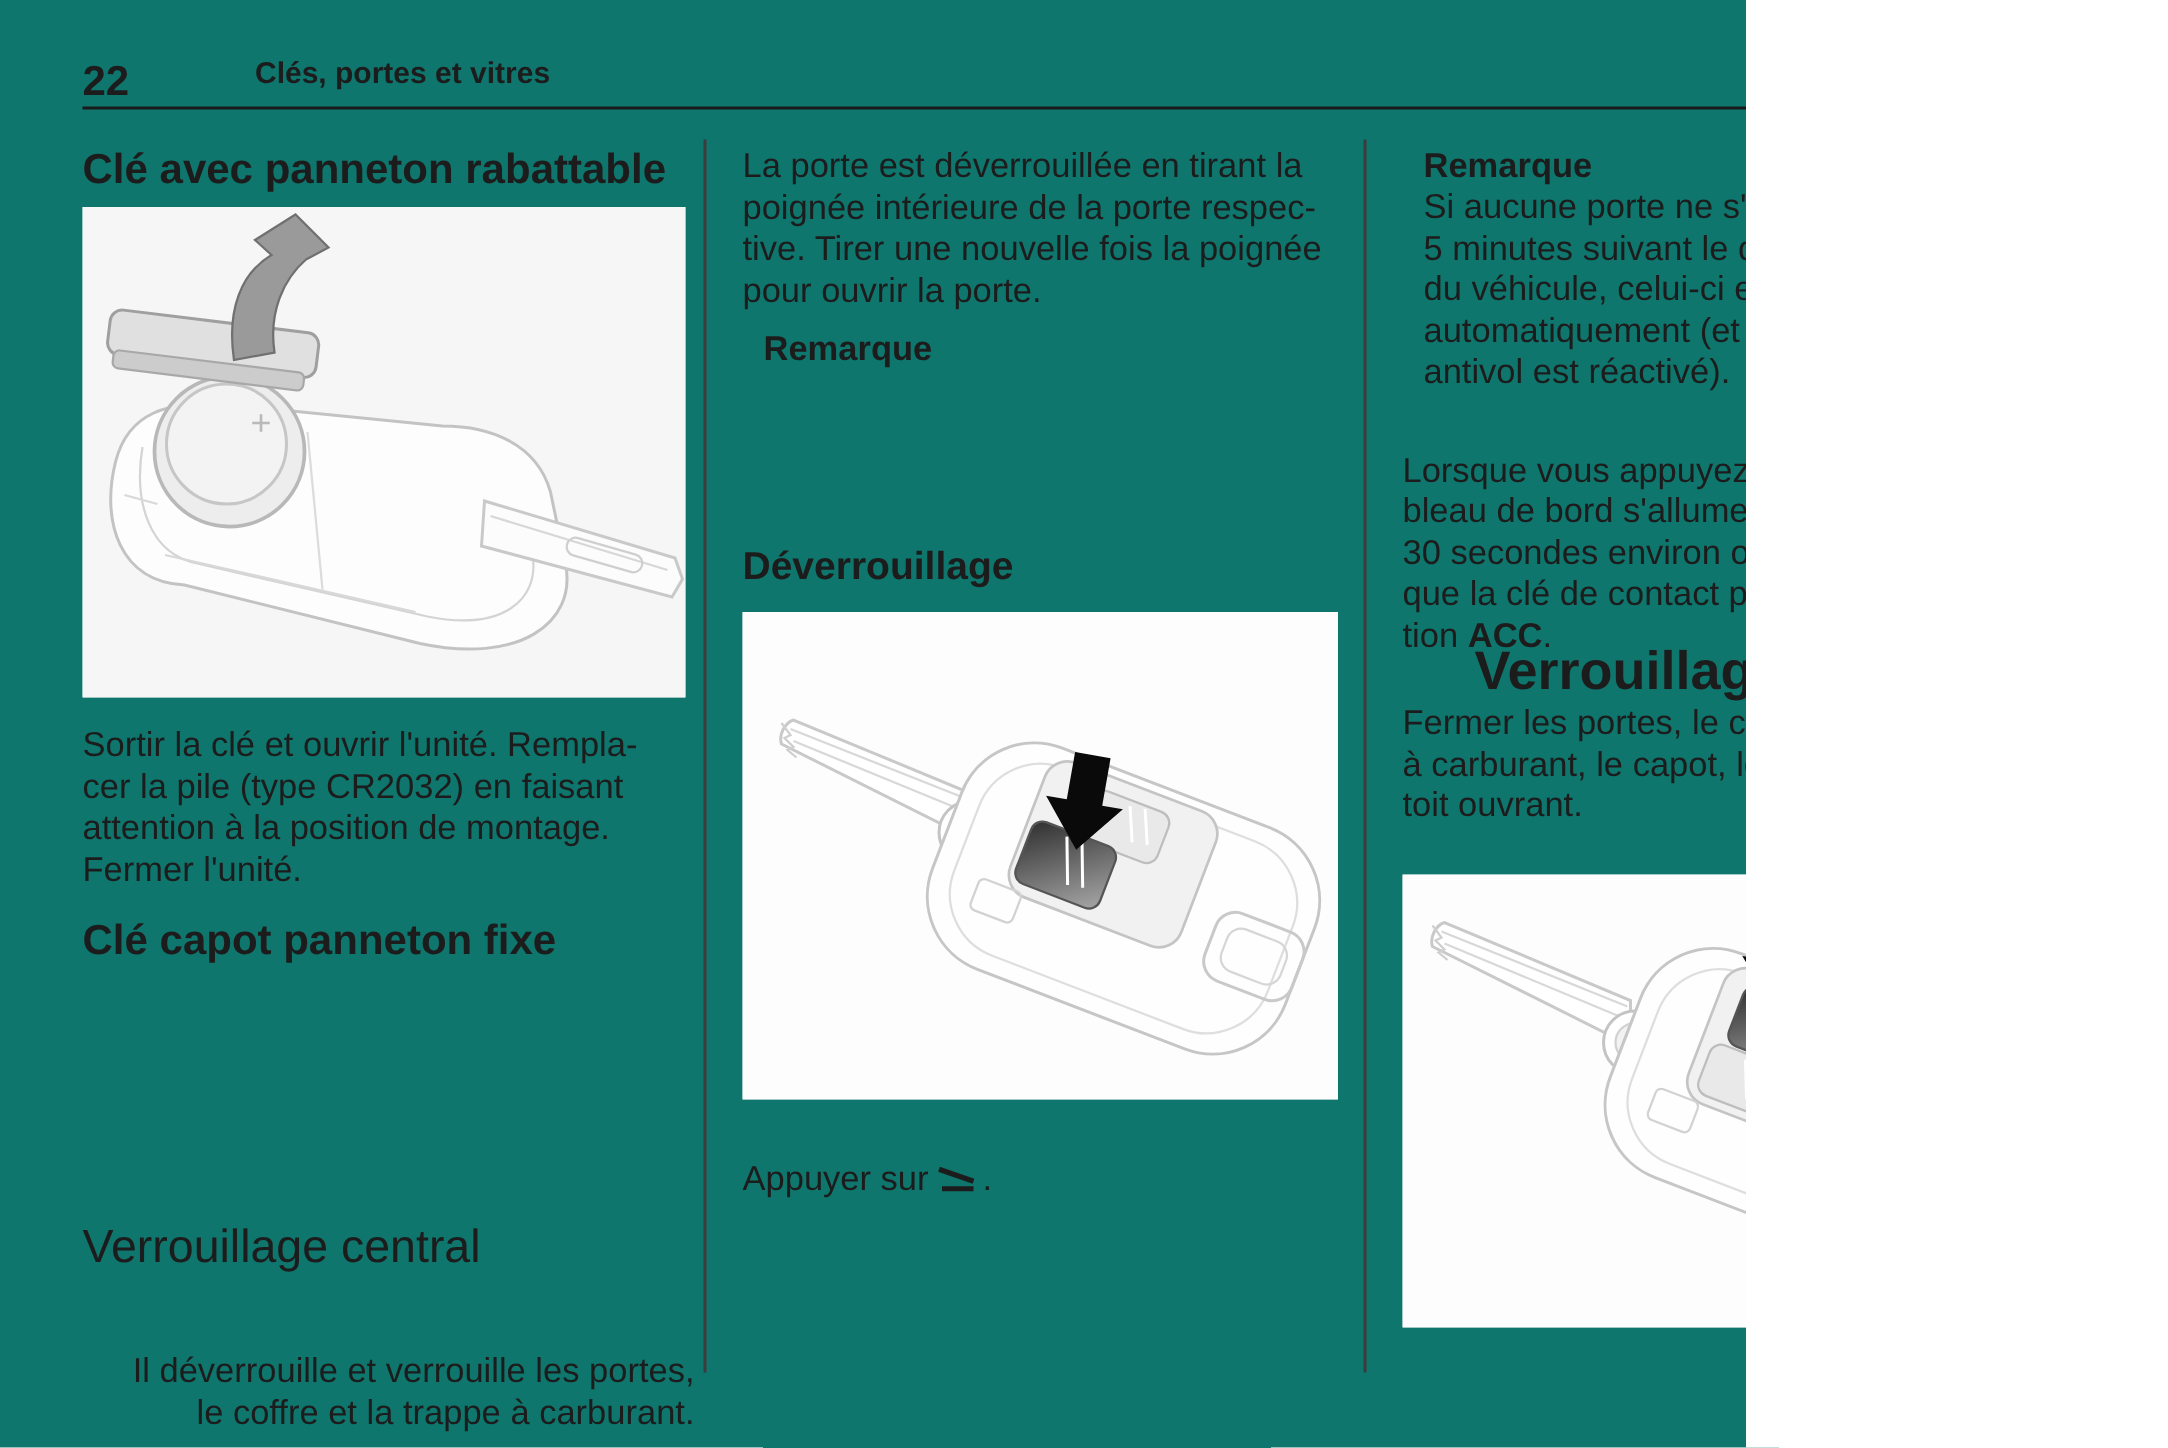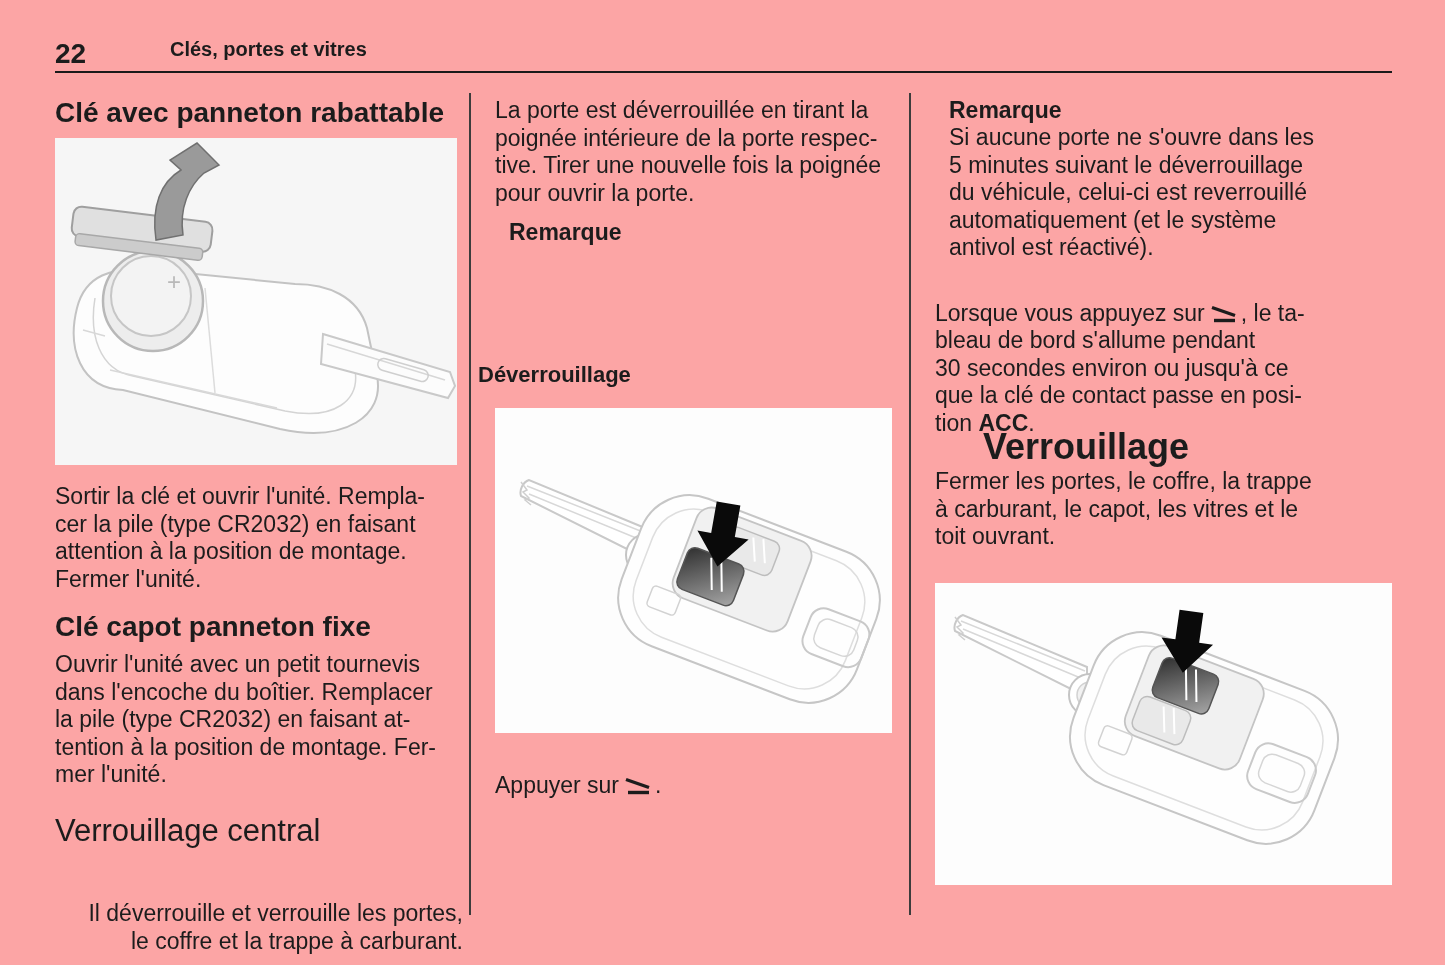--- a/index.html
+++ b/index.html
@@ -1,21 +1,21 @@
 <!DOCTYPE html>
 <html><head>
 <meta charset="utf-8">
 <style>
   * { margin: 0; padding: 0; box-sizing: border-box; }
   html, body { background: #ffffff; }
   .page {
     position: relative;
-    width: 1445px;
+    width: 1164px;
     height: 965px;
-    background: #fca5a5;
+    background: #0f766e;
     font-family: "Liberation Sans", sans-serif;
     color: #1c1c1c;
     overflow: hidden;
   }
   .abs { position: absolute; }
   .pagenum { left: 55px; top: 38px; font-size: 28px; font-weight: bold; }
   .pagetitle { left: 170px; top: 38px; font-size: 20px; font-weight: bold; }
   .header-rule { left: 55px; top: 71px; width: 1337px; height: 2px; background: #1a1a1a; }
   .vdivider { top: 93px; width: 2px; height: 822px; background: #3c3c3c; }
   .vdivider.d1 { left: 469px; }
@@ -71,39 +71,34 @@
     <rect x="322" y="226" width="52" height="12" rx="6" transform="rotate(16 348 232)" fill="none" stroke="#cfcfcf" stroke-width="1.5"></rect>
   </svg>
 
   <div class="abs body-text" style="left:55px; top:483px; width:408px;">Sortir la clé et ouvrir l'unité. Rempla-
 cer la pile (type CR2032) en faisant
 attention à la position de montage.
 Fermer l'unité.</div>
 
   <div class="abs h2" style="left:55px; top:611px;">Clé capot panneton fixe</div>
 
-  <div class="abs body-text" style="left:55px; top:651px; width:408px;">Ouvrir l'unité avec un petit tournevis
-dans l'encoche du boîtier. Remplacer
-la pile (type CR2032) en faisant at-
-tention à la position de montage. Fer-
-mer l'unité.</div>
 
   <div class="abs h1" style="left:55px; top:813px;">Verrouillage central</div>
 
   <div class="abs body-text" style="left:55px; top:900px; width:408px;text-align:right;">Il déverrouille et verrouille les portes,
 le coffre et la trappe à carburant.</div>
 
   <div class="abs body-text" style="left:495px; top:97px; width:400px;">La porte est déverrouillée en tirant la
 poignée intérieure de la porte respec-
 tive. Tirer une nouvelle fois la poignée
 pour ouvrir la porte.</div>
 
   <div class="abs note-label" style="left:509px; top:219px;">Remarque</div>
 
-  <div class="abs h2" style="left:478px; top:362px; font-size:22px;text-align:right;">Déverrouillage</div>
+  <div class="abs h2" style="left:495px; top:362px; font-size:26px;text-align:right;">Déverrouillage</div>
 
   <svg class="abs figure" style="left:495px; top:408px;" width="397" height="325" viewBox="0 0 397 325">
     <defs>
       <linearGradient id="btnDark2" x1="0" y1="0" x2="1" y2="1">
         <stop offset="0" stop-color="#2e2e2e"></stop>
         <stop offset="1" stop-color="#a8a8a8"></stop>
       </linearGradient>
     </defs>
     <rect width="397" height="325" fill="#fdfdfd"></rect>
 

